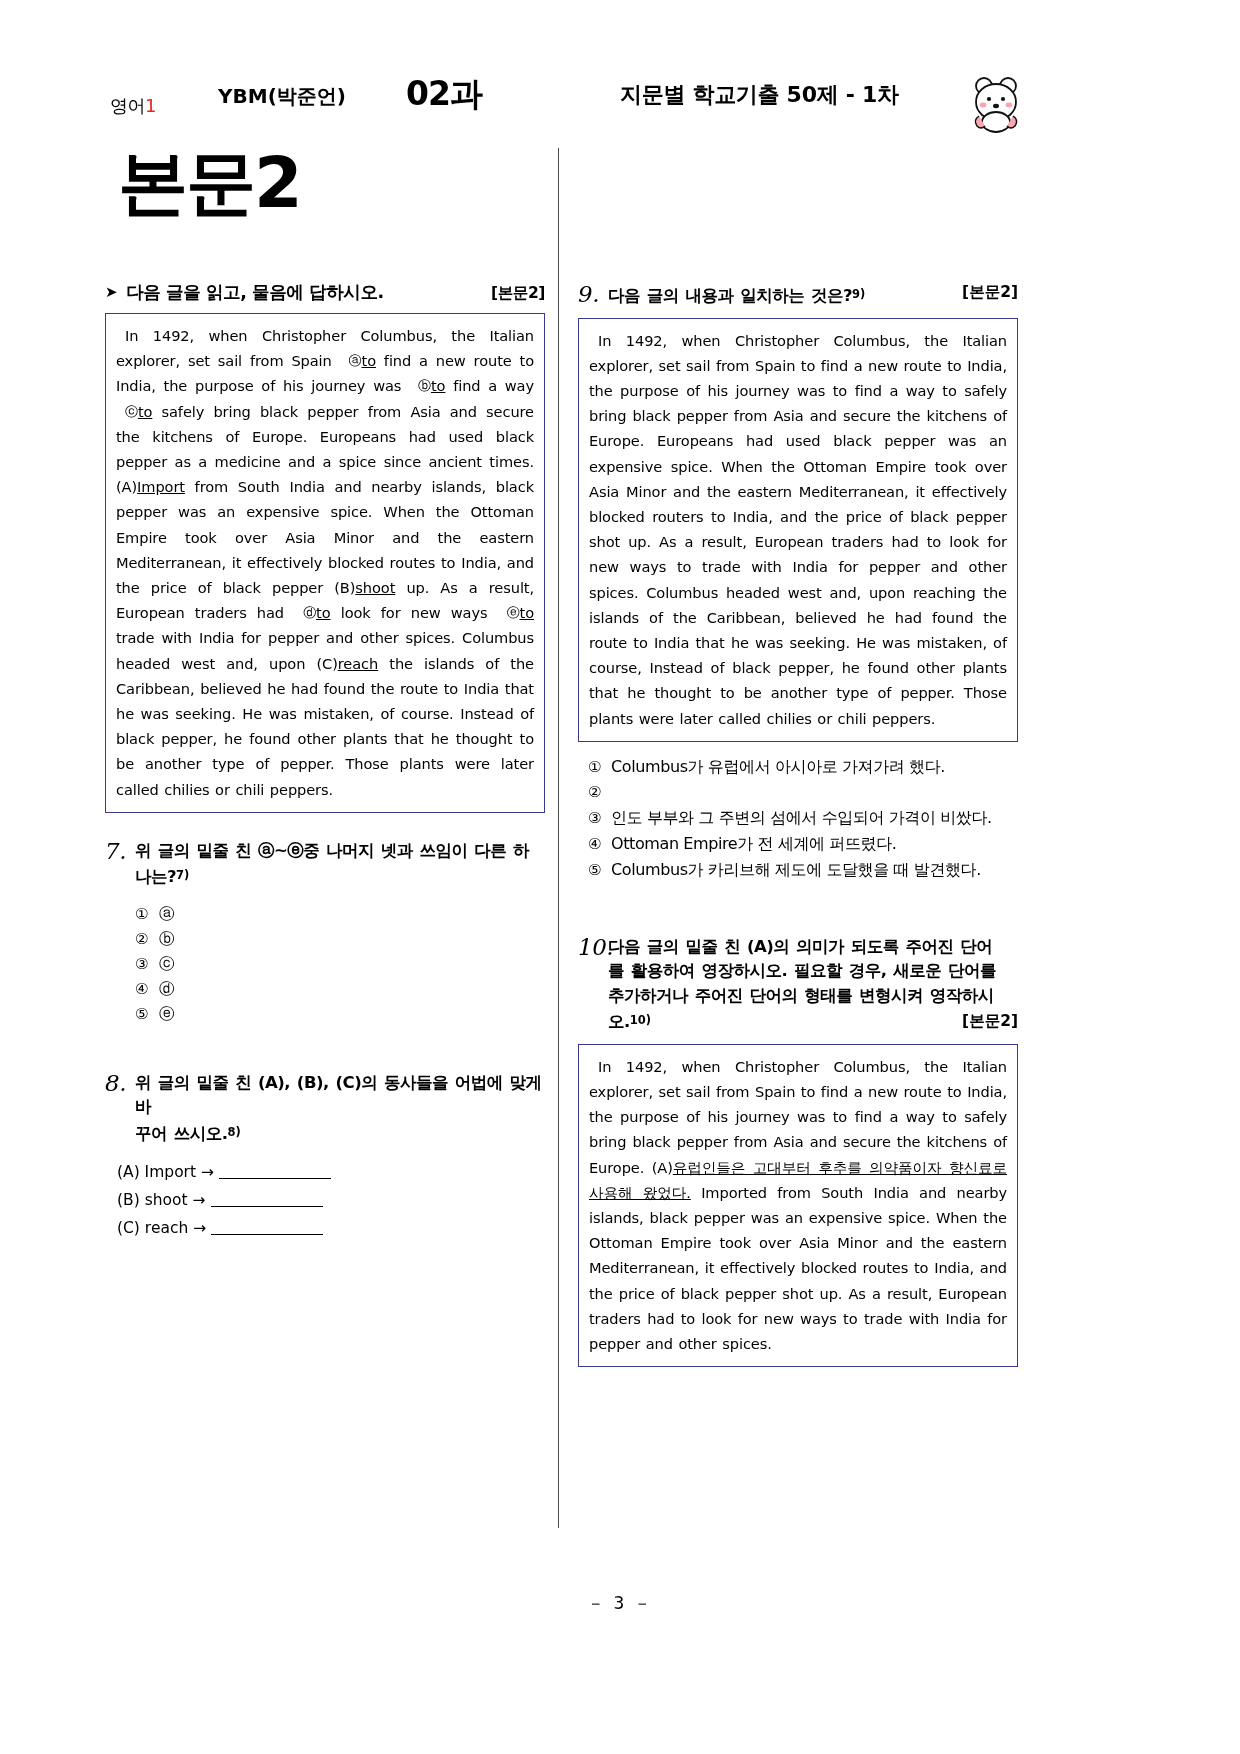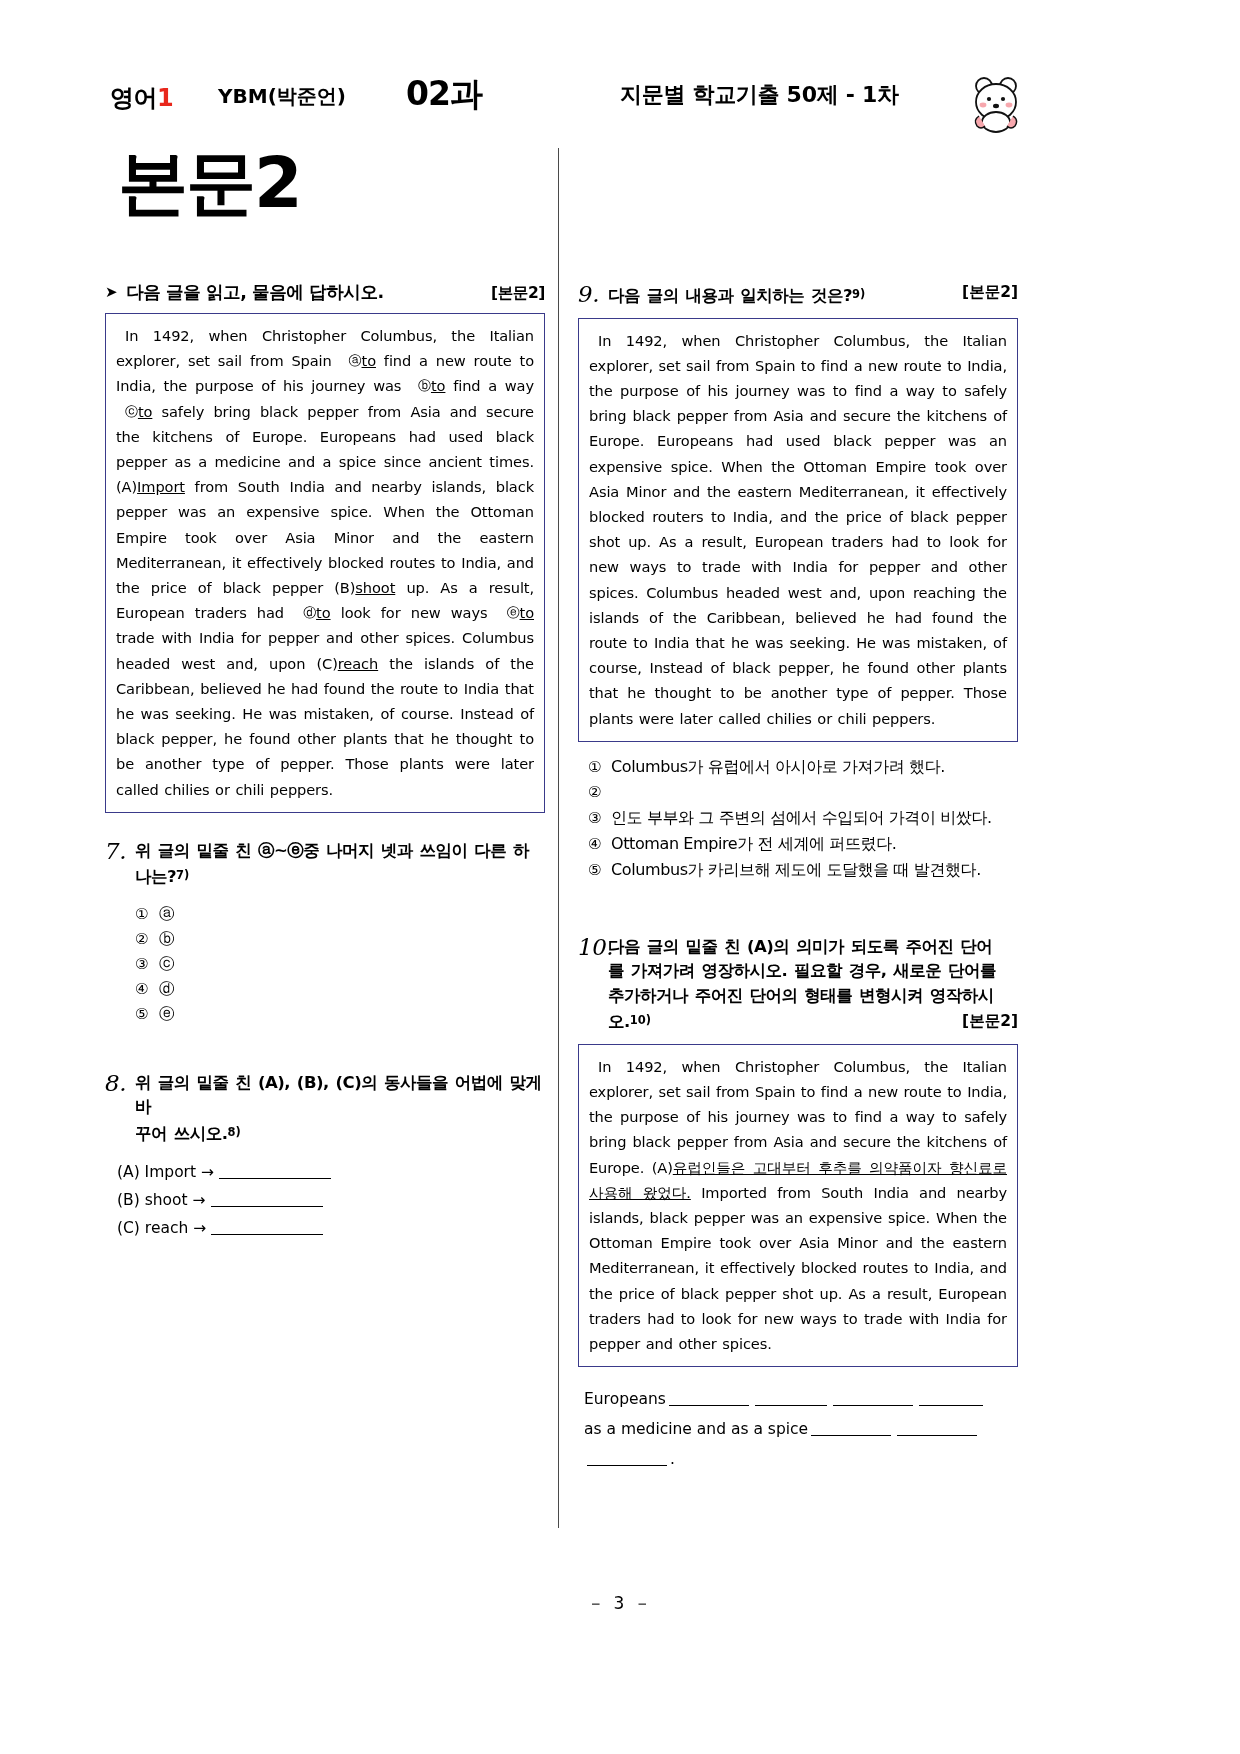--- a/index.html
+++ b/index.html
@@ -27,23 +27,23 @@
   .header {
     position: absolute;
     left: 110px;
     top: 72px;
     width: 1020px;
     height: 60px;
   }
   .hdr-left {
     position: absolute;
     left: 0;
-    top: 10px;
-    font-weight: bold;
-    font-size: 24px;
+    top: 22px;
+    font-weight: normal;
+    font-size: 18px;
     letter-spacing: -0.5px;
     white-space: nowrap;
   }
   .hdr-left .red { color: #e8271c; }
   .hdr-pub {
     position: absolute;
     left: 108px;
     top: 11px;
     font-weight: bold;
     font-size: 20px;
@@ -401,32 +401,27 @@
         <div class="choice">
             <span class="cmark">⑤</span>
             <span class="ctext">Columbus가 카리브해 제도에 도달했을 때 발견했다.</span>
           </div>
       </div>
     </div>
 
     <div class="q" style="margin-top:52px;">
       <div class="q-head">
         <span class="q-num">10.</span>
-        <span class="q-text"><span>다음 글의 밑줄 친 (A)의 의미가 되도록 주어진 단어</span><br><span>를 가져가려 영장하시오. 필요할 경우, 새로운 단어를</span><br><span>추가하거나 주어진 단어의 형태를 변형시켜 영작하시</span><br><span>오.</span><span class="sup">10)</span></span>
+        <span class="q-text"><span>다음 글의 밑줄 친 (A)의 의미가 되도록 주어진 단어</span><br><span>를 활용하여 영장하시오. 필요할 경우, 새로운 단어를</span><br><span>추가하거나 주어진 단어의 형태를 변형시켜 영작하시</span><br><span>오.</span><span class="sup">10)</span></span>
       </div>
       <div style="position:relative; height:0;">
         <span class="q-tag-2" style="top:-24px;">[본문2]</span>
       </div>
       <div class="passage" style="margin-top:9px;">
         <p><span>In 1492, when Christopher Columbus, the Italian explorer, set sail from Spain to find a new route to India, the purpose of his journey was to find a way to safely bring black pepper from Asia and secure the kitchens of Europe. (A)</span><u>유럽인들은 고대부터 후추를 의약품이자 향신료로 사용해 왔었다.</u><span> Imported from South India and nearby islands, black pepper was an expensive spice. When the Ottoman Empire took over Asia Minor and the eastern Mediterranean, it effectively blocked routes to India, and the price of black pepper shot up. As a result, European traders had to look for new ways to trade with India for pepper and other spices.</span></p>
       </div>
-      <div class="answer-area">
-        <div><span>Europeans</span><span class="ablank w80"></span><span class="ablank w72"></span><span class="ablank w80"></span><span class="ablank w64"></span></div>
-        <div><span>as a medicine and as a spice</span><span class="ablank w80"></span><span class="ablank w80"></span></div>
-        <div><span class="ablank w80"></span><span>.</span></div>
-      </div>
     </div>
 
   </div>
 
   <div class="footer">－ 3 －</div>
 
 </div>
 
 </body></html>

